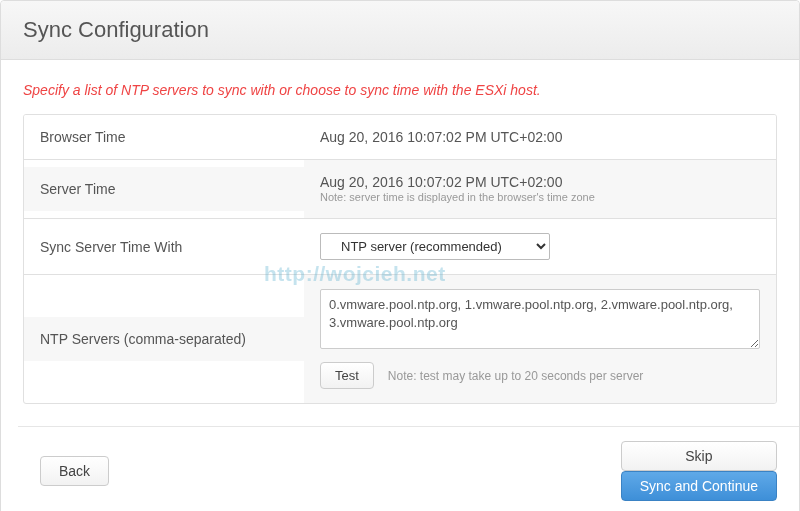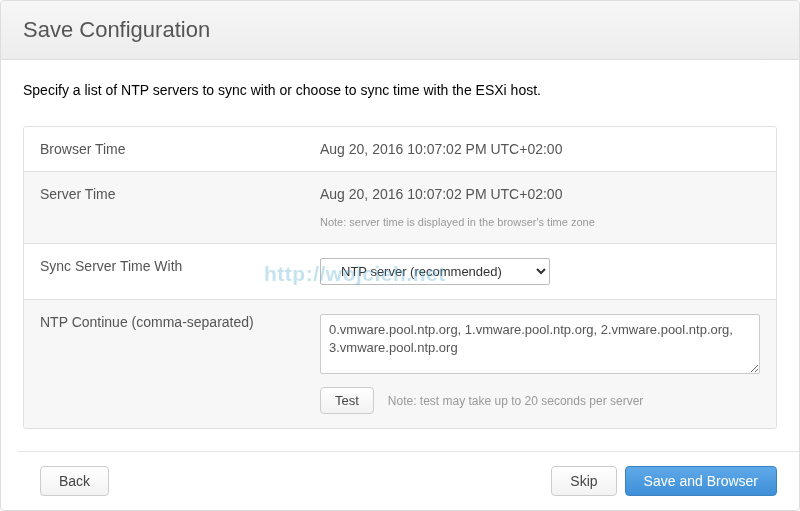--- a/index.html
+++ b/index.html
@@ -27,32 +27,34 @@
     }
     .panel-header h1 {
       font-size: 22px;
       font-weight: normal;
       color: #555;
     }
     .panel-body {
       padding: 22px 22px 22px 22px;
     }
     .intro {
-      color: #000000;
-      font-size: 14px;
-      margin-bottom: 28px;
+      color: #ef4444;
+      font-size: 14px;
+      margin-bottom: 16px;
+      font-style: italic;
     }
     .config-table {
       border: 1px solid #e0e0e0;
       border-radius: 3px;
       overflow: hidden;
     }
     .config-row {
       display: flex;
       border-bottom: 1px solid #e0e0e0;
+      align-items: center;
     }
     .config-row:last-child {
       border-bottom: none;
     }
     .config-label {
       width: 280px;
       padding: 14px 16px;
       color: #555;
       font-size: 14px;
       background: #fff;
@@ -64,21 +66,21 @@
     .config-value {
       flex: 1;
       padding: 14px 16px;
       color: #555;
       font-size: 14px;
       background: #fff;
     }
     .note {
       font-size: 11px;
       color: #999;
-      margin-top: 13px;
+      margin-top: 0;
       line-height: 1.3;
     }
     .inline-note {
       font-size: 12px;
       color: #999;
       margin-left: 14px;
       vertical-align: middle;
     }
     select {
       font-size: 13px;
@@ -129,41 +131,42 @@
     .footer {
       display: flex;
       justify-content: space-between;
       align-items: center;
       padding: 14px 22px;
       border-top: 1px solid #e6e6e6;
       margin-left: 17px;
     }
     .footer-right {
       display: flex;
-      gap: 8px;
+      gap: 0;
+      flex-direction: column;
     }
     .watermark {
       position: absolute;
       top: 245px;
       left: 264px;
       font-size: 21px;
       font-weight: bold;
       color: rgba(90, 175, 205, 0.35);
       pointer-events: none;
       letter-spacing: 0.5px;
       margin-top: 17px;
     }
   </style>
 </head>
 <body>
 
 <div class="panel">
 
   <div class="panel-header">
-    <h1>Save Configuration</h1>
+    <h1>Sync Configuration</h1>
   </div>
 
   <div class="panel-body">
     <p class="intro">Specify a list of NTP servers to sync with or choose to sync time with the ESXi host.</p>
 
     <div class="config-table">
 
       <div class="config-row">
         <div class="config-label">Browser Time</div>
         <div class="config-value">Aug 20, 2016 10:07:02 PM UTC+02:00</div>
@@ -180,38 +183,38 @@
       <div class="config-row">
         <div class="config-label">Sync Server Time With</div>
         <div class="config-value">
           <select>
             <option>NTP server (recommended)</option>
           </select>
         </div>
       </div>
 
       <div class="config-row shaded">
-        <div class="config-label">NTP Continue (comma-separated)</div>
+        <div class="config-label">NTP Servers (comma-separated)</div>
         <div class="config-value">
           <textarea style="">0.vmware.pool.ntp.org, 1.vmware.pool.ntp.org, 2.vmware.pool.ntp.org, 3.vmware.pool.ntp.org</textarea>
           <div class="test-row">
             <button class="btn btn-small">Test</button>
             <span class="inline-note">Note: test may take up to 20 seconds per server</span>
           </div>
         </div>
       </div>
 
     </div>
   </div>
 
   <div class="footer">
     <div class="footer-left">
       <button class="btn">Back</button>
     </div>
     <div class="footer-right">
       <button class="btn">Skip</button>
-      <button class="btn btn-primary">Save and Browser</button>
+      <button class="btn btn-primary">Sync and Continue</button>
     </div>
   </div>
 
 </div>
 
 <div class="watermark">http://wojcieh.net</div>
 
 </body></html>

